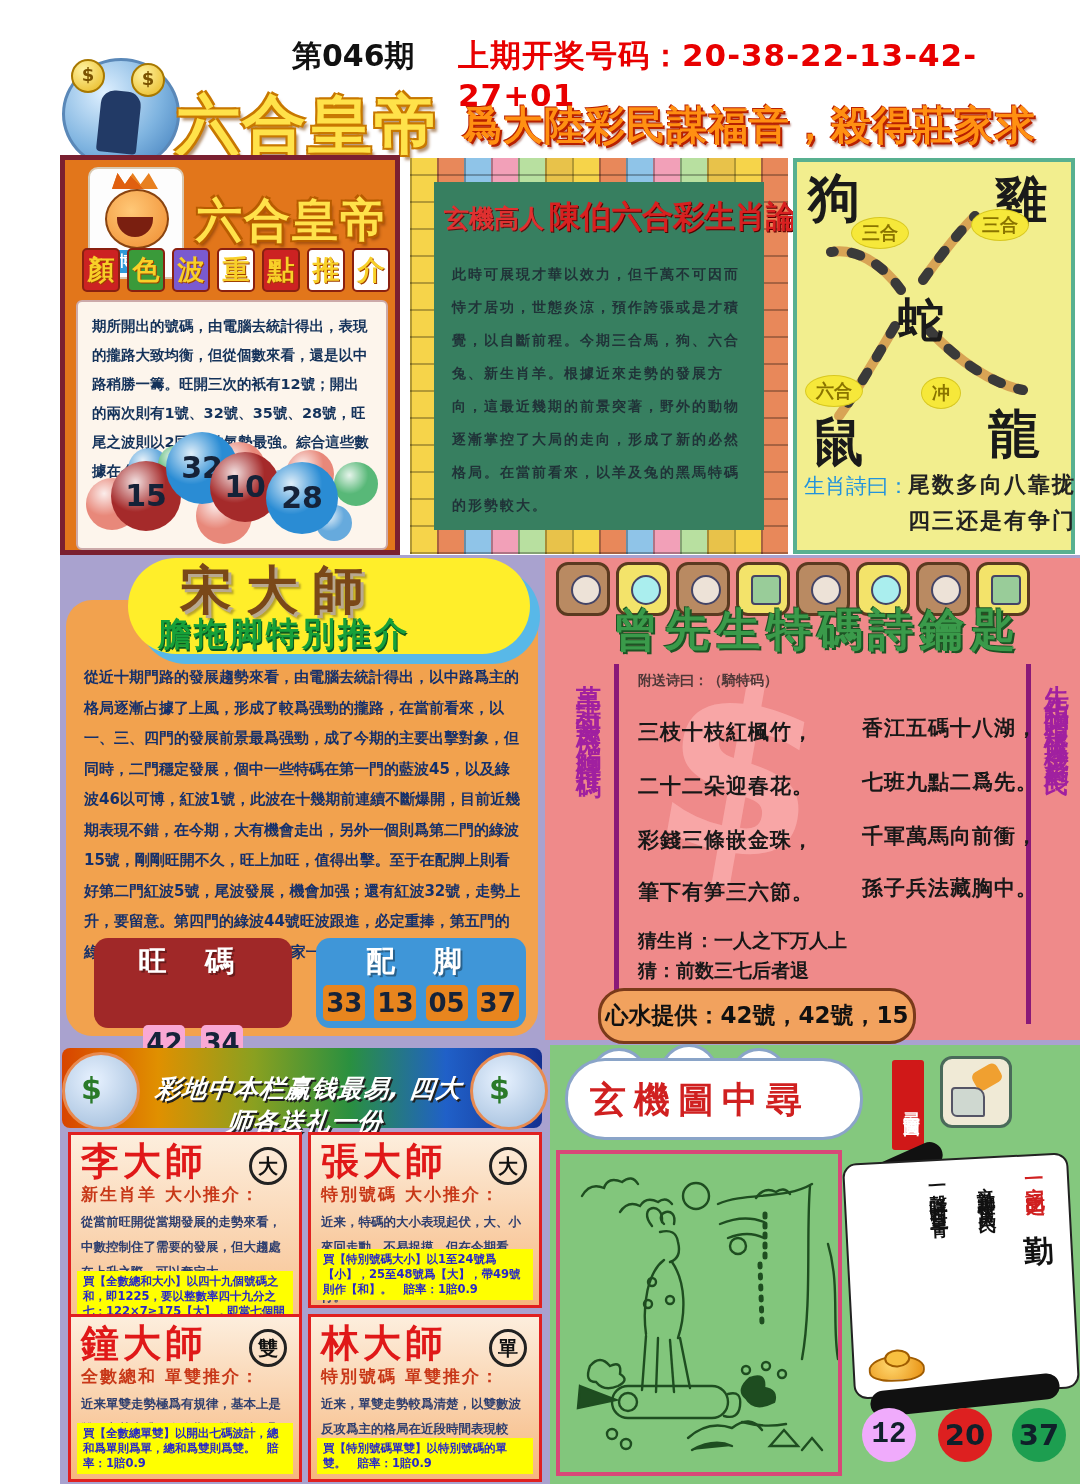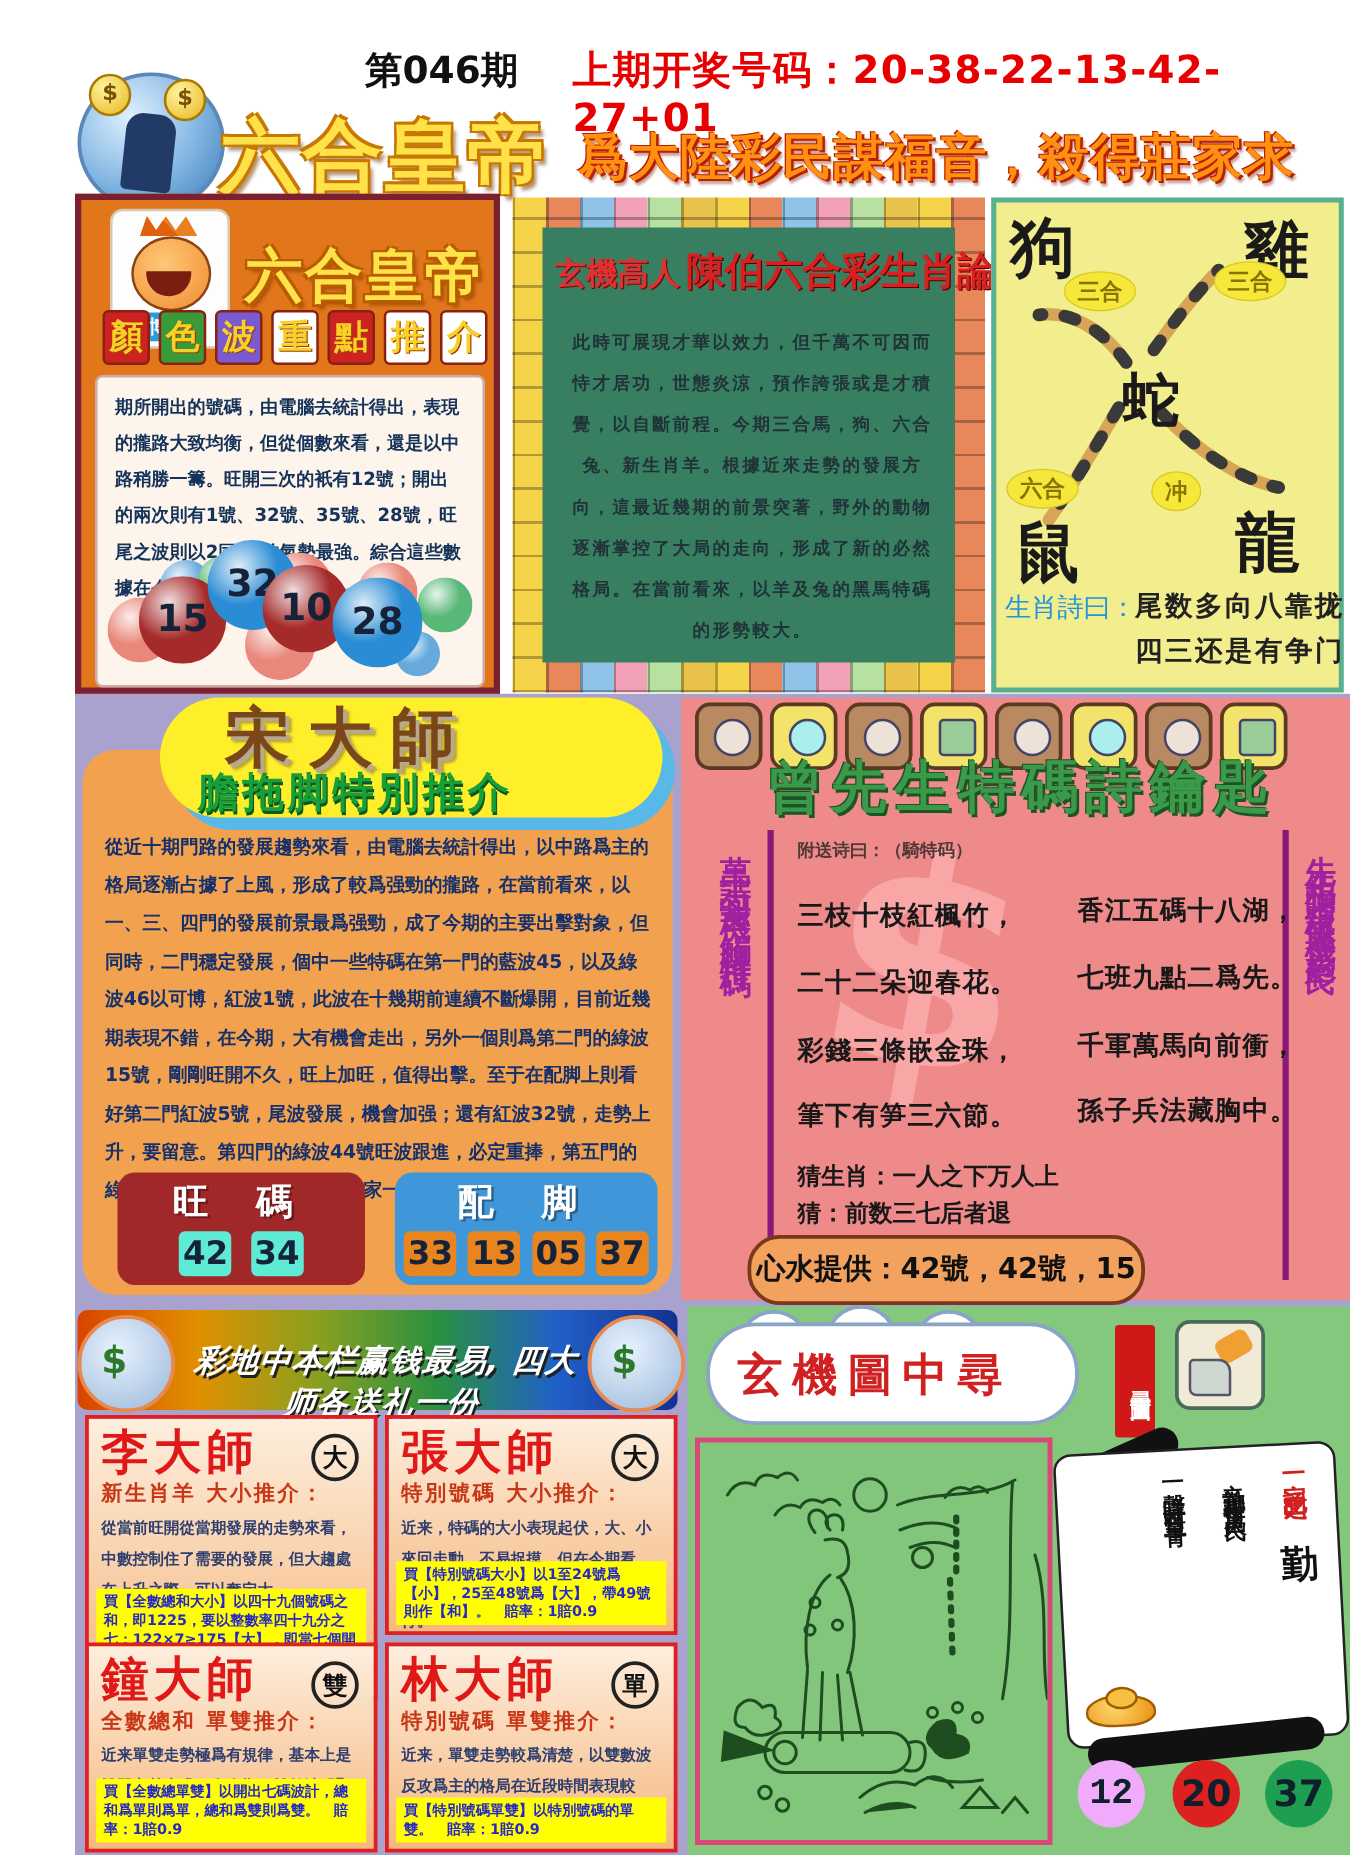--- a/index.html
+++ b/index.html
@@ -42,21 +42,21 @@
   .ball-num{color:#152238;font-weight:bold;text-align:center;}
   
   .panel-essay{left:410px;top:158px;width:378px;height:396px;
      background:
        repeating-linear-gradient(90deg,rgba(0,0,0,.28) 0 2px,transparent 2px 27px),
        repeating-linear-gradient(0deg,rgba(0,0,0,.28) 0 2px,transparent 2px 27px),
        repeating-linear-gradient(90deg,#f6d44a 0 27px,#e8885a 27px 54px,#8fc4e8 54px 81px,#f2a0b8 81px 108px,#b8e0a0 108px 135px,#e8c24a 135px 162px);}
   .panel-essay .inner{position:absolute;left:24px;top:24px;right:24px;bottom:24px;background:#377f60;}
   .essay-prefix{font-size:25px;font-weight:bold;color:#e03030;text-shadow:1px 1px 0 #601010;}
   .essay-title{font-size:31px;font-weight:bold;color:#d82020;text-shadow:1px 1px 0 #500;}
-  .essay-body{font-size:14px;font-weight:bold;color:#203338;line-height:33px;letter-spacing:2px;text-align:center;}
+  .essay-body{font-size:14px;font-weight:bold;color:#203338;line-height:33px;letter-spacing:2px;}
   
   .panel-zodiac{left:793px;top:158px;width:282px;height:396px;background:#f2ee8e;border:4px solid #58b090;box-sizing:border-box;}
   .zchar{font-size:52px;font-weight:bold;color:#1a1a1a;}
   .zcenter{font-size:46px;font-weight:bold;color:#1a1a1a;}
   .zlabel{background:#f6e83a;border-radius:50%;color:#8a7400;font-size:18px;font-weight:bold;
      padding:3px 10px;box-shadow:0 0 0 1px #d8c820;}
   .zpoem-label{font-size:21px;font-weight:normal;color:#2293dd;}
   .zpoem{font-size:22px;font-weight:bold;color:#222;letter-spacing:2px;}
   
   .lavender{background:#a9a2cf;}
@@ -65,21 +65,21 @@
   .song-title{font-size:52px;font-weight:bold;color:#7a4818;letter-spacing:14px;
      text-shadow:3px 3px 0 #b8a890,5px 5px 2px rgba(80,60,40,.4);}
   .song-sub{font-size:33px;font-weight:bold;color:#17a03a;letter-spacing:3px;text-shadow:1px 2px 0 #0a5a20;}
   .panel-song{left:66px;top:600px;width:472px;height:436px;background:#f2a24e;border-radius:26px;}
   .song-body{font-size:15px;font-weight:bold;color:#15306b;line-height:30.5px;}
   .hotbox{background:#a02828;border-radius:14px;}
   .legbox{background:#3f96d8;border-radius:14px;}
   .hl-label{font-size:29px;font-weight:bold;color:#fff;letter-spacing:14px;text-shadow:2px 2px 0 rgba(0,0,0,.35);}
   .chip{display:inline-block;width:42px;height:36px;border-radius:5px;text-align:center;line-height:36px;
      font-size:26px;font-weight:bold;color:#15233a;margin:0 5px;}
-  .chip-blue{background:#5eead4;}
+  .chip-blue{background:#f9a8d4;margin-top:40px;}
   .chip-orange{background:#e8851e;}
   
   .panel-zeng{left:545px;top:558px;width:535px;height:482px;background:#ef8a8a;}
   .zeng-tile{width:54px;height:54px;border-radius:12px;border:3px solid #5a3a20;box-sizing:border-box;}
   .zeng-tile .dot{position:absolute;left:12px;top:10px;width:26px;height:26px;border-radius:50%;background:rgba(255,255,255,.75);border:2px solid #446;}
   .zeng-title{font-size:45px;font-weight:bold;color:#3a9a4a;letter-spacing:6px;
      text-shadow:2px 2px 0 #1c5424,-1px -1px 0 #1c5424;}
   .vstrip{writing-mode:vertical-rl;text-orientation:upright;font-size:25px;font-weight:bold;color:#a020a0;letter-spacing:9px;}
   .vrule{width:5px;background:#8a1878;}
   .zeng-intro{font-size:14px;font-weight:bold;color:#503838;}

